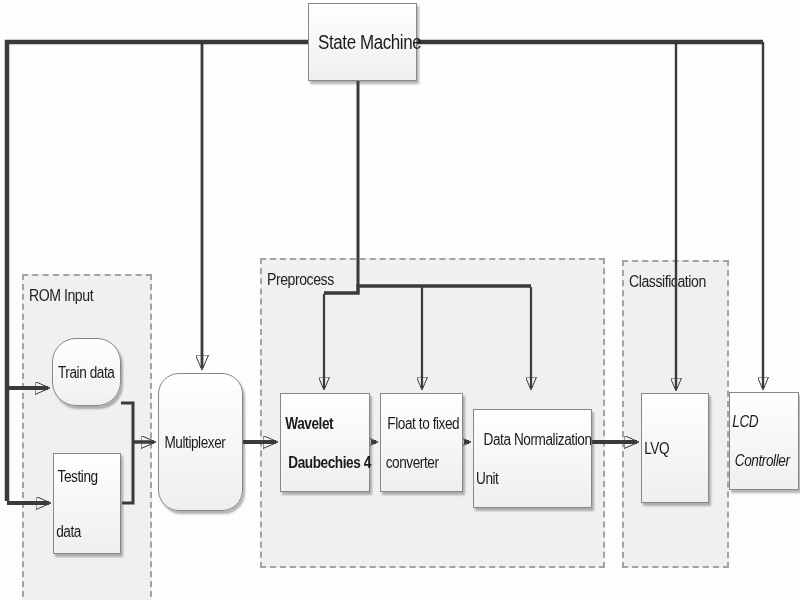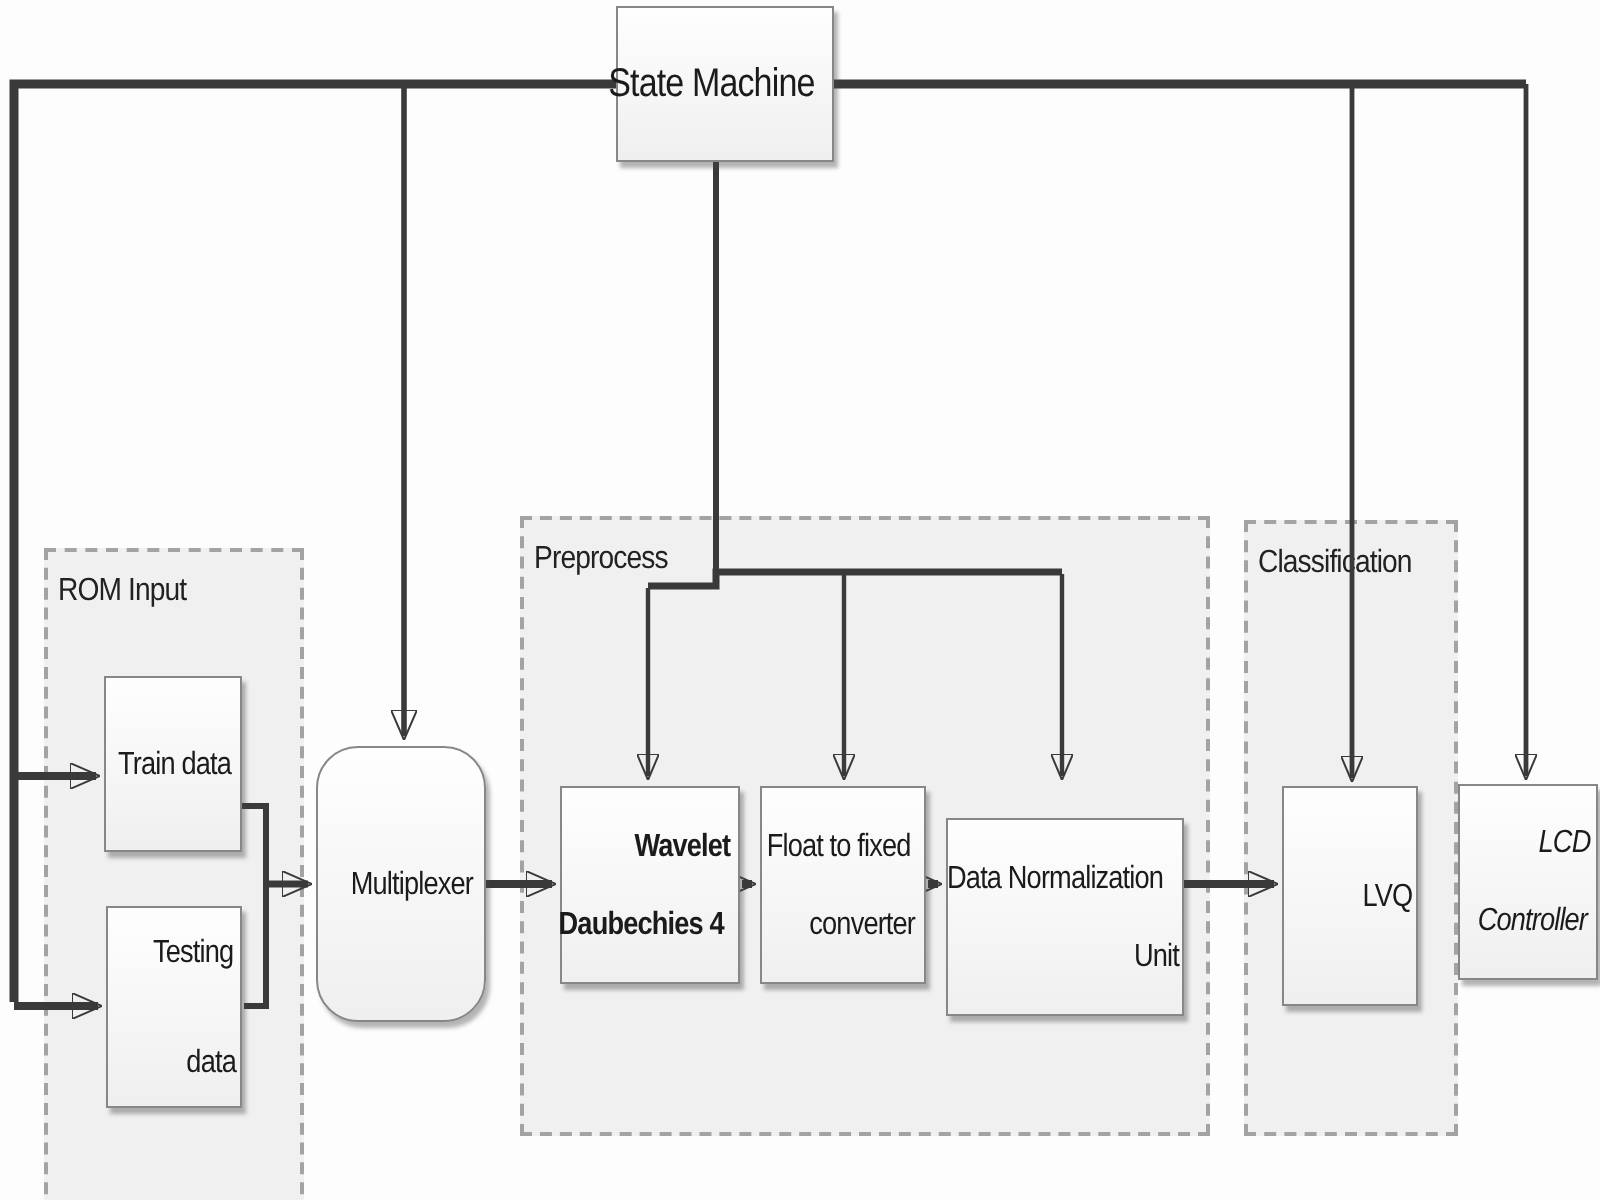--- a/index.html
+++ b/index.html
@@ -17,21 +17,21 @@
     white-space:nowrap;transform:scaleX(.88);transform-origin:left center;color:#222;
   }
   
   #edges{position:absolute;left:0;top:0;z-index:2;}
   #edges path{stroke:#3a3a3a;fill:none;}
   
   .node{
     position:absolute;box-sizing:border-box;z-index:3;
     background:linear-gradient(180deg,#fefefe 0%,#f6f6f6 55%,#efefef 100%);
     border:1px solid #878787;box-shadow:2px 3px 2px rgba(70,70,70,.4);
-    display:flex;flex-direction:column;align-items:flex-end;justify-content:center;
+    display:flex;flex-direction:column;align-items:flex-start;justify-content:center;
   }
   .node .ln{
     white-space:nowrap;line-height:39px;font-size:16px;letter-spacing:-0.5px;
     transform:scaleX(.85);transform-origin:center;text-align:center;
   }
   #n-state-machine .ln{font-size:20px;line-height:24px;}
 </style>
 </head>
 <body>
 
@@ -80,21 +80,21 @@
     <path d="M592,442 H637" stroke-width="4" marker-end="url(#ahL)"></path>
 
     <path d="M676,42 V389" stroke-width="2.4" marker-end="url(#ahS)"></path>
     <path d="M763,42 V388" stroke-width="2.4" marker-end="url(#ahS)"></path>
   </svg>
 
   <div class="node" id="n-state-machine" style="left:308px;top:3px;width:109px;height:78px;">
     <span class="ln">State Machine</span>
   </div>
 
-  <div class="node" style="left:52px;top:338px;width:69px;height:88px;">
+  <div class="node" style="left:52px;top:338px;width:69px;height:68px;border-radius:24px;">
     <span class="ln">Train data</span>
   </div>
 
   <div class="node" style="left:53px;top:453px;width:68px;height:101px;gap:16px;">
     <span class="ln">Testing</span>
     <span class="ln">data</span>
   </div>
 
   <div class="node" style="left:158px;top:373px;width:85px;height:138px;border-radius:21px;">
     <span class="ln">Multiplexer</span>

